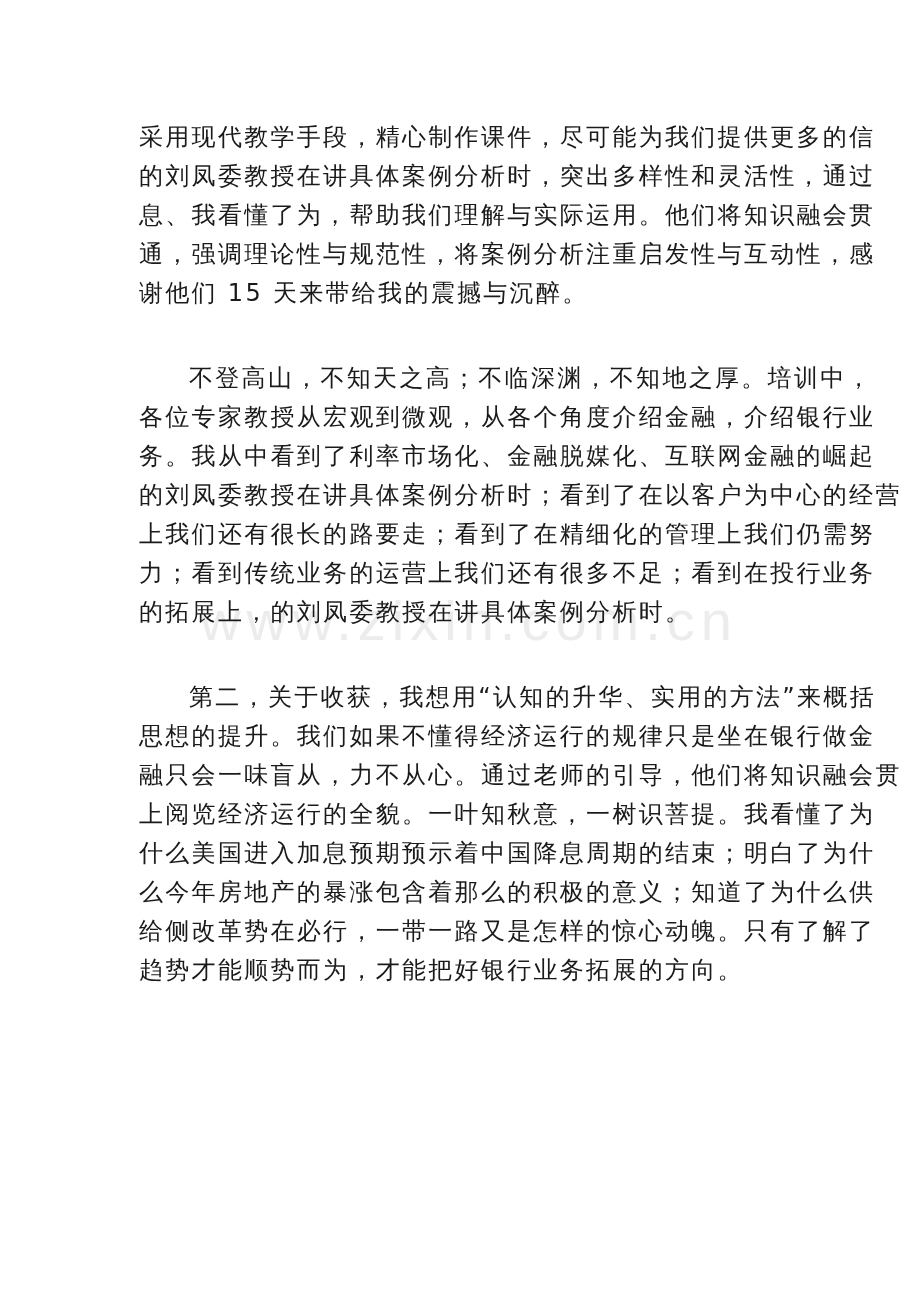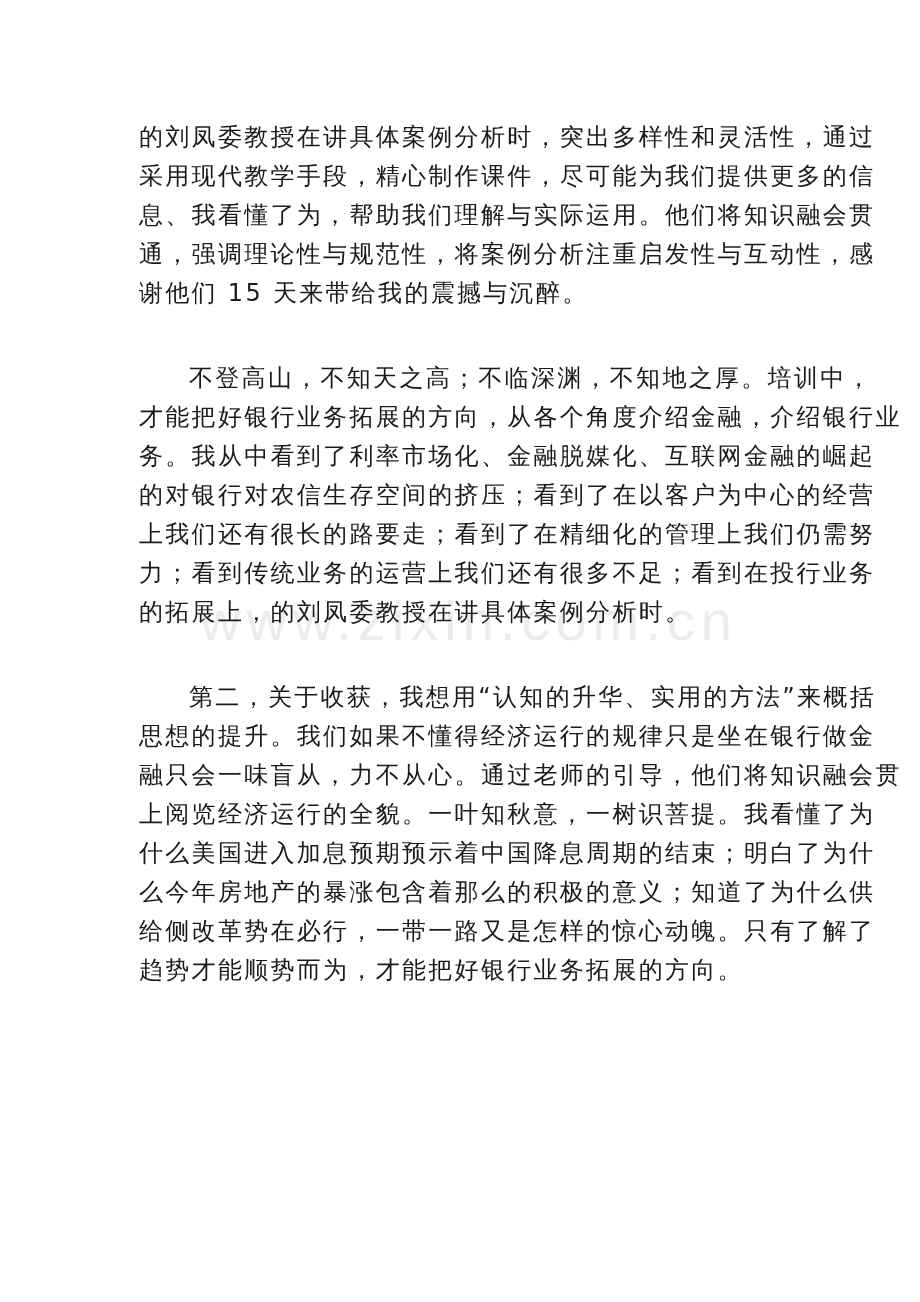--- a/index.html
+++ b/index.html
@@ -51,32 +51,32 @@
     white-space: nowrap;
   }
 </style>
 </head>
 <body>
 
 <div class="watermark">www.zixin.com.cn</div>
 
 <div class="page">
   <div class="para">
+    <span class="line">采用现代教学手段，精心制作课件，尽可能为我们提供更多的信</span>
     <span class="line">的刘凤委教授在讲具体案例分析时，突出多样性和灵活性，通过</span>
-    <span class="line">采用现代教学手段，精心制作课件，尽可能为我们提供更多的信</span>
     <span class="line">息、我看懂了为，帮助我们理解与实际运用。他们将知识融会贯</span>
     <span class="line">通，强调理论性与规范性，将案例分析注重启发性与互动性，感</span>
     <span class="line">谢他们 15 天来带给我的震撼与沉醉。</span>
   </div>
   <div class="gap"></div>
   <div class="para">
     <span class="line indent">不登高山，不知天之高；不临深渊，不知地之厚。培训中，</span>
-    <span class="line">才能把好银行业务拓展的方向，从各个角度介绍金融，介绍银行业</span>
+    <span class="line">各位专家教授从宏观到微观，从各个角度介绍金融，介绍银行业</span>
     <span class="line">务。我从中看到了利率市场化、金融脱媒化、互联网金融的崛起</span>
-    <span class="line">的对银行对农信生存空间的挤压；看到了在以客户为中心的经营</span>
+    <span class="line">的刘凤委教授在讲具体案例分析时；看到了在以客户为中心的经营</span>
     <span class="line">上我们还有很长的路要走；看到了在精细化的管理上我们仍需努</span>
     <span class="line">力；看到传统业务的运营上我们还有很多不足；看到在投行业务</span>
     <span class="line">的拓展上，的刘凤委教授在讲具体案例分析时。</span>
   </div>
   <div class="gap"></div>
   <div class="para">
     <span class="line indent">第二，关于收获，我想用“认知的升华、实用的方法”来概括</span>
     <span class="line">思想的提升。我们如果不懂得经济运行的规律只是坐在银行做金</span>
     <span class="line">融只会一味盲从，力不从心。通过老师的引导，他们将知识融会贯</span>
     <span class="line">上阅览经济运行的全貌。一叶知秋意，一树识菩提。我看懂了为</span>

